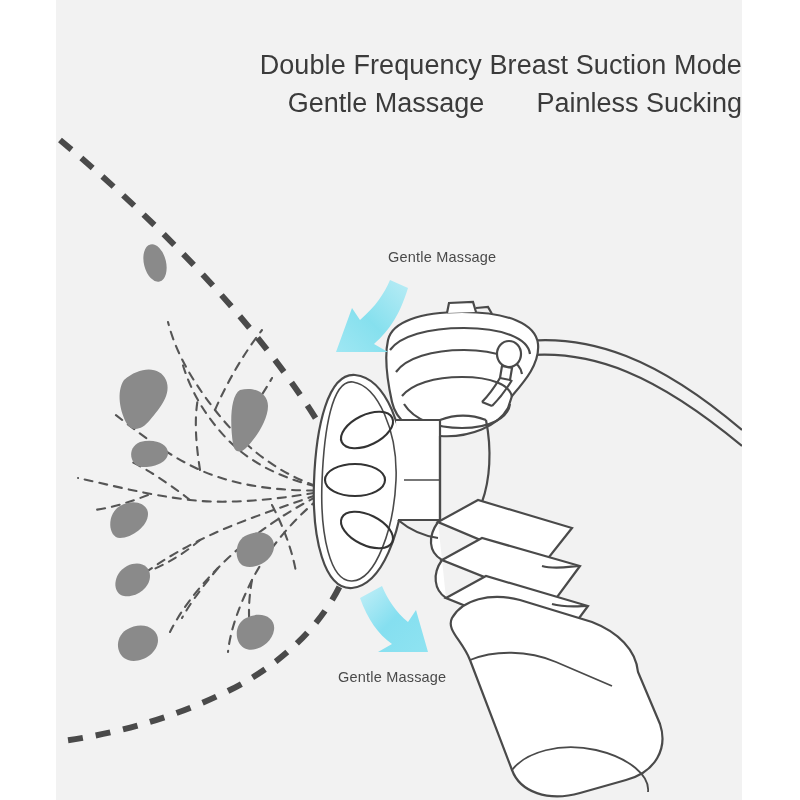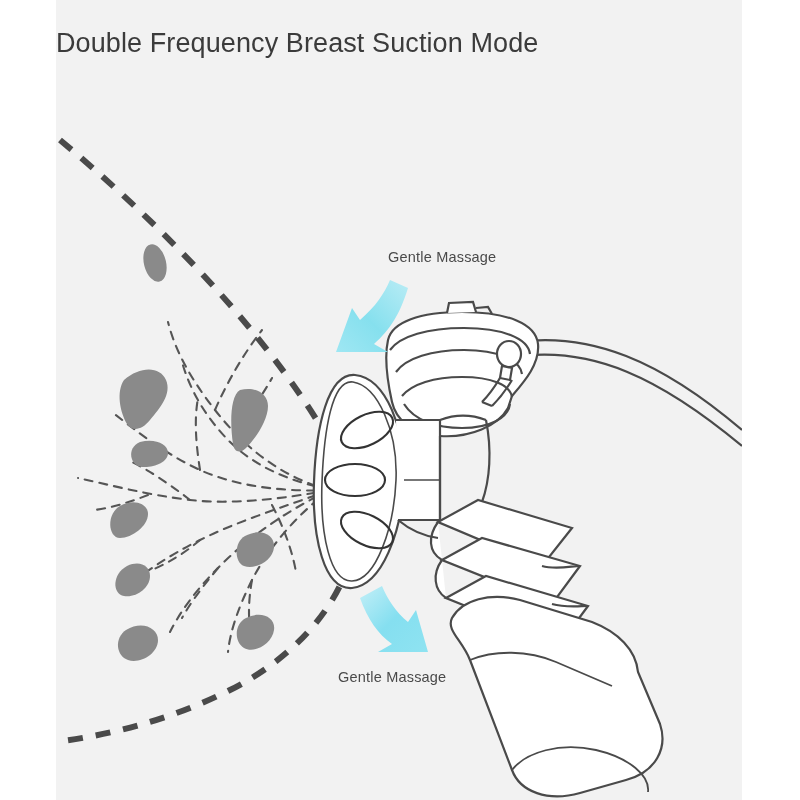--- a/index.html
+++ b/index.html
@@ -17,23 +17,23 @@
   }
   
   #panel{
     position:absolute;
     left:56px;top:0;
     width:686px;height:800px;
     background:#f2f2f2;
   }
   #headings{
     position:absolute;
-    left:56px;top:26px;
+    left:56px;top:48px;
     width:686px;
-    text-align:left;
+    text-align:right;
     color:#3b3b3b;
     user-select:none;
   }
   .title-line-1{
     font-size:27px;
     line-height:34px;
     letter-spacing:.1px;
     white-space:nowrap;
   }
   .title-line-2{
@@ -63,20 +63,23 @@
 </style>
 </head>
 <body>
 
 <div id="poster">
 
   <div id="panel"></div>
 
   <div id="headings">
     <div class="title-line-1">Double Frequency Breast Suction Mode</div>
+    <div class="title-line-2">
+      <span class="seg">Gentle Massage</span><span class="gap"></span><span class="seg">Painless Sucking</span>
+    </div>
   </div>
 
   <svg id="art" viewBox="0 0 800 800">
 
     <defs>
       <linearGradient id="arrowGradTop" x1="1" y1="0" x2="0" y2="1">
         <stop offset="0%" stop-color="#b9ecf5"></stop>
         <stop offset="55%" stop-color="#86e0ee"></stop>
         <stop offset="100%" stop-color="#9fe7f3"></stop>
       </linearGradient>

